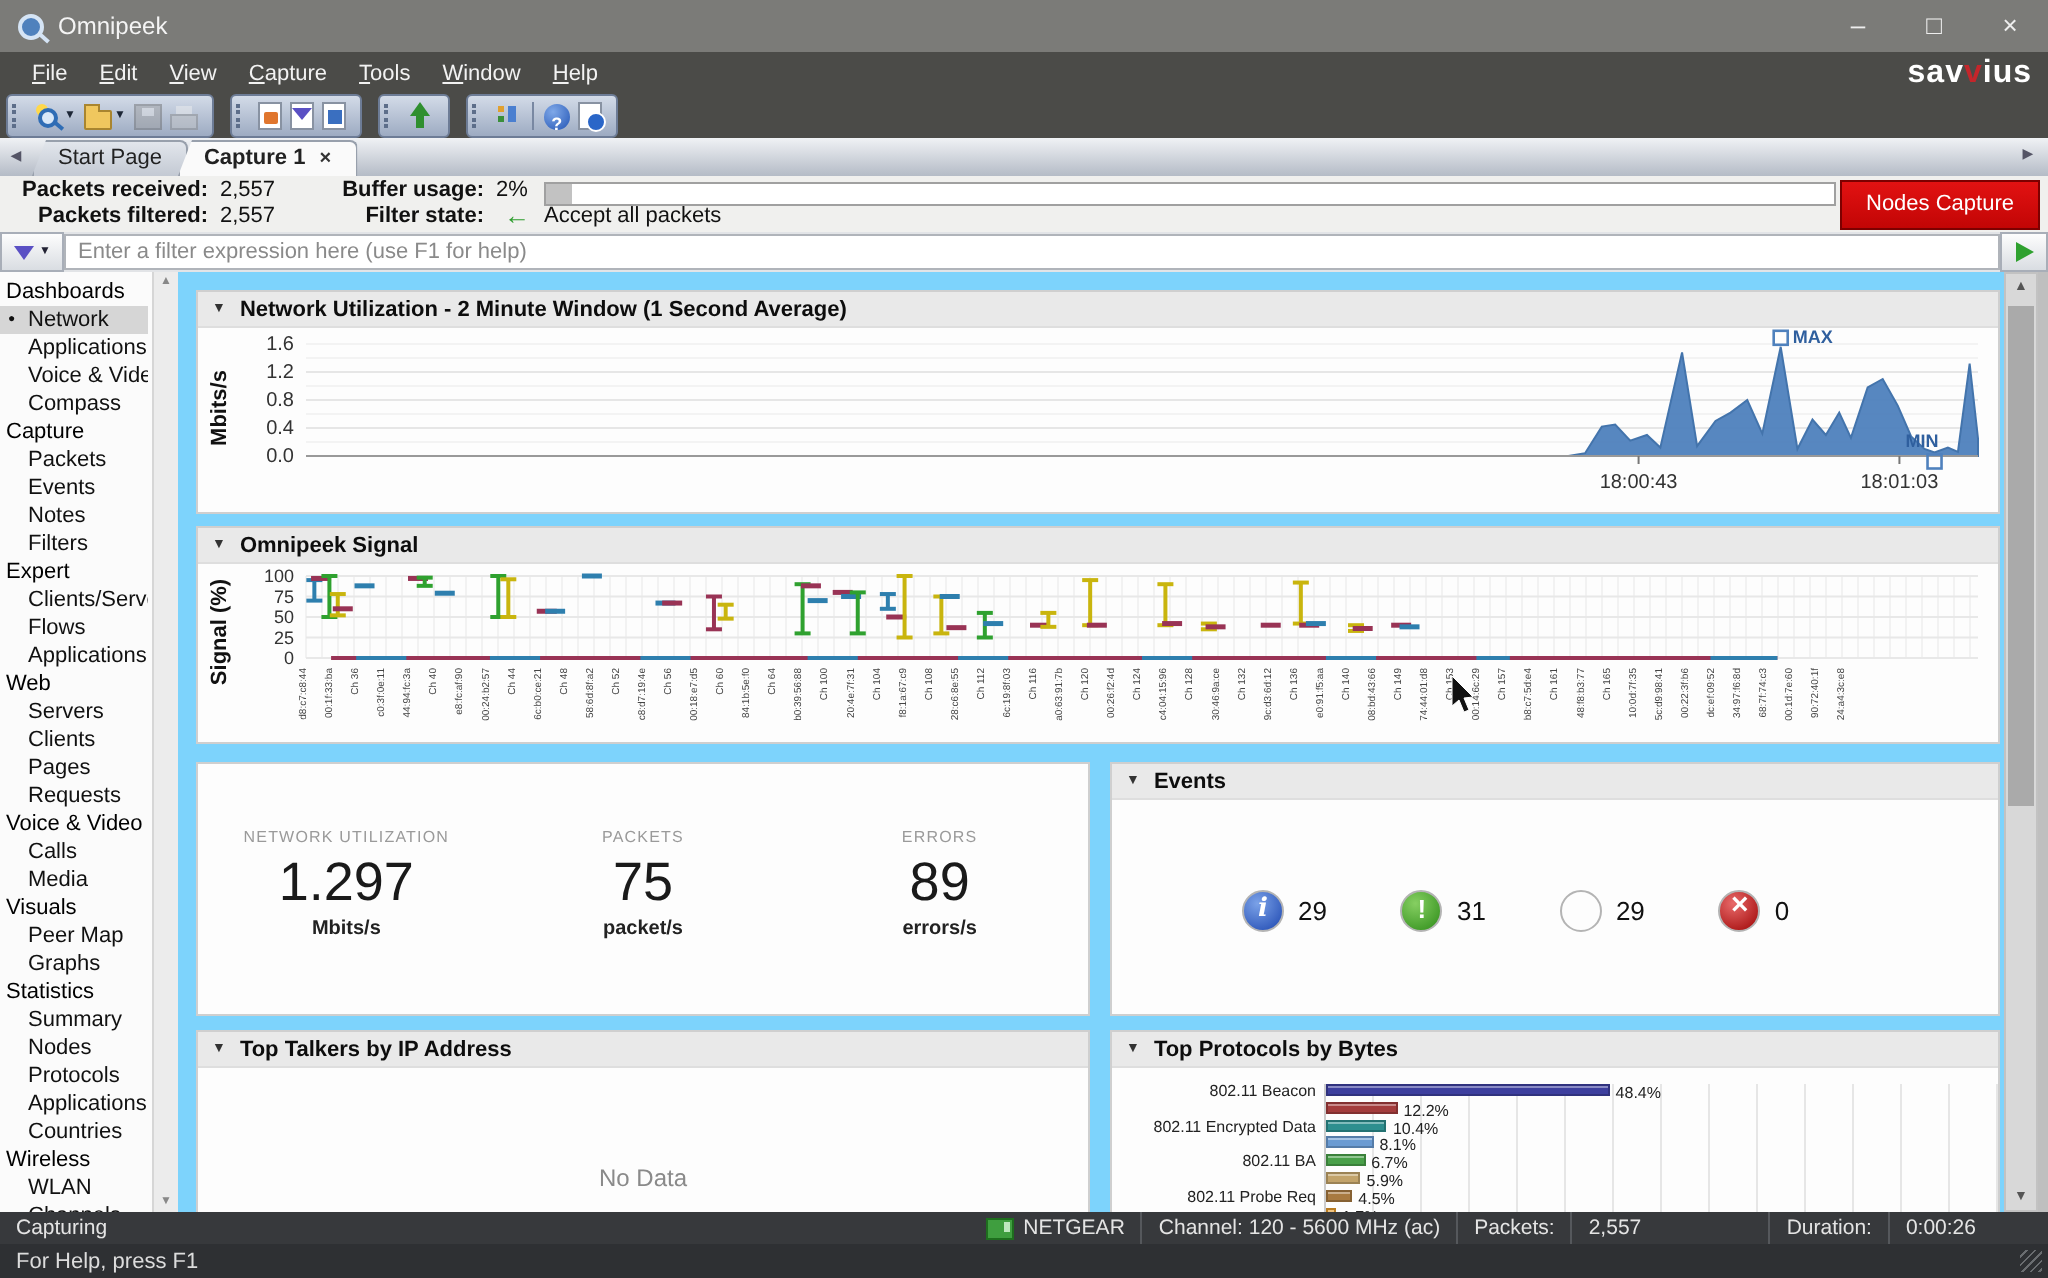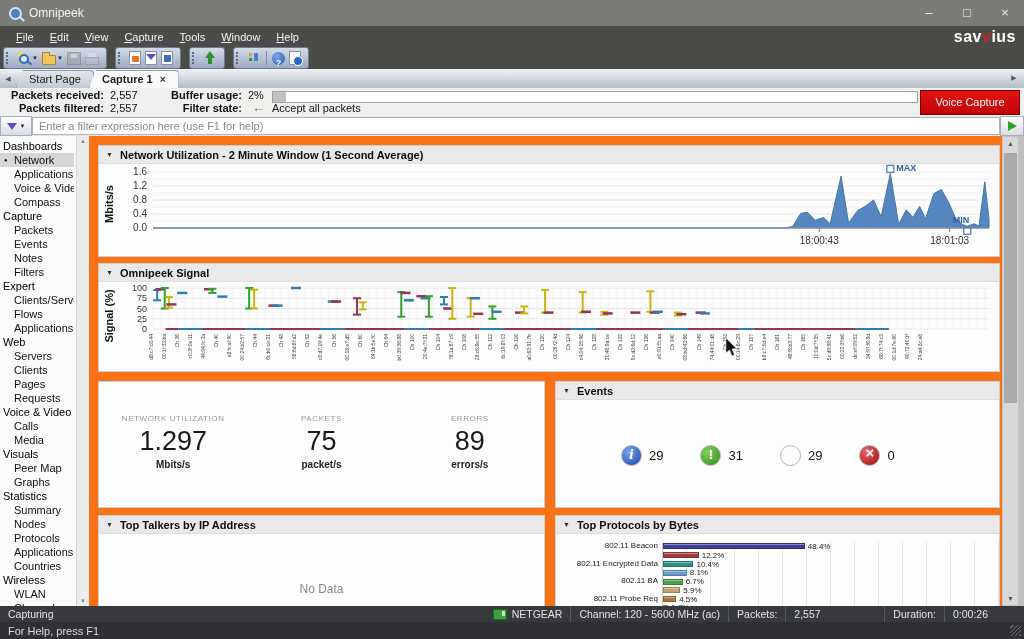--- a/index.html
+++ b/index.html
@@ -103,21 +103,21 @@
            border-right:1px solid #c6c6c6;font-size:11px;overflow:hidden;padding-top:3px;box-sizing:border-box}
   .sb-header{font-weight:normal;height:14px;line-height:14px;padding-left:3px;color:#000;white-space:nowrap}
   .sb-item{height:14px;line-height:14px;padding-left:14px;color:#111;position:relative;white-space:nowrap;
            overflow:hidden;width:74px;box-sizing:border-box}
   .sb-item.selected{background:#d6d6d6}
   .sb-item.selected::before{content:"●";position:absolute;left:4px;top:0;font-size:6px}
   .sb-scroll{position:absolute;right:0;top:0;bottom:0;width:12px;background:#ececec;border-left:1px solid #d6d6d6}
   .sb-scroll .arr{position:absolute;left:0;right:0;text-align:center;font-size:6px;color:#888}
   .sb-scroll .arr.up{top:2px}.sb-scroll .arr.dn{bottom:2px}
   
-  .main{position:absolute;top:136px;left:89px;right:22px;bottom:33px;background:#f97316;overflow:hidden}
+  .main{position:absolute;top:136px;left:89px;right:22px;bottom:33px;background:#7dd3fc;overflow:hidden}
   .vscroll{position:absolute;top:136px;right:5px;width:17px;bottom:33px;background:#d8d8d8;
            border:1px solid #c2c2c2;box-sizing:border-box}
   .vscroll .arr{position:absolute;left:0;right:0;text-align:center;font-size:7px;color:#555}
   .vscroll .arr.up{top:3px}.vscroll .arr.dn{bottom:3px}
   .vscroll .thumb{position:absolute;left:1px;right:1px;top:16px;height:250px;background:#aaa}
   .panel{position:absolute;background:#fdfdfd;border:1px solid #cfcfcf;box-sizing:border-box}
   .panel-header{height:17px;background:#e9e9e9;border-bottom:1px solid #dedede;display:flex;
                 align-items:center;font-size:11px;font-weight:bold;color:#0d0d0d;padding-left:7px;gap:7px}
   .panel-caret{font-size:7px;color:#333}
   
@@ -140,21 +140,21 @@
   .ev-error{background:radial-gradient(circle at 35% 30%,#e86a6a,#9e0404)}
   .ev-error::after{content:"×";font-size:15px;top:-2px}
   
   .nodata{margin-top:48px;text-align:center;color:#8a8a8a;font-weight:normal;font-size:12px}
   
   .proto{display:flex;padding-top:8px;font-size:8px}
   .proto-labels{width:106px}
   .proto-label{height:8.8px;line-height:8.8px;text-align:right;padding-right:4px;color:#222;white-space:nowrap}
   .proto-plot{position:relative;flex:1;border-left:1px solid #ccc;
      background:repeating-linear-gradient(90deg,transparent 0 23px,#e6e6e6 23px 24px)}
-  .proto-row{height:8.8px;display:flex;align-items:center}
+  .proto-row{height:8.8px;display:flex;align-items:flex-start}
   .proto-bar{height:6px;box-shadow:inset 0 1px 0 rgba(255,255,255,.4);border:1px solid rgba(0,0,0,.2);
      box-sizing:border-box}
   .proto-val{margin-left:3px;color:#222}
   
   .capturebar{position:absolute;left:0;right:0;top:606px;height:16px;background:#37393c;color:#e4e4e4;
               font-size:10.5px;display:flex;align-items:center}
   .capturebar .left{margin-left:8px}
   .cap-right{margin-left:auto;display:flex;align-items:center;margin-right:28px;height:16px}
   .seg{padding:0 8px;border-left:1px solid #55585c;height:16px;line-height:16px;display:flex;align-items:center}
   .seg.first{border-left:none}
@@ -266,21 +266,21 @@
     <span class="lbl" style="left:150px;top:1px;width:92px">Buffer usage:</span>
     <span class="val" style="left:248px;top:1px">2%</span>
     <div class="bufbar">
         <div class="fill" id="buf-fill" style="width: 12.88px;"></div>
       </div>
     <span class="lbl" style="left:8px;top:14px;width:96px">Packets filtered:</span>
     <span class="val" style="left:110px;top:14px">2,557</span>
     <span class="lbl" style="left:150px;top:14px;width:92px">Filter state:</span>
     <span class="fs-arrow">←</span>
     <span class="val" style="left:272px;top:14px">Accept all packets</span>
-    <div class="stop-btn">Voice Capture</div>
+    <div class="stop-btn">Nodes Capture</div>
   </div>
 
   <div class="filterbar">
     <div class="filter-btn">
       <span class="funnel"></span>
       <span class="filter-caret">▼</span>
     </div>
     <input class="filter-input" placeholder="Enter a filter expression here (use F1 for help)" style="">
     <div class="filter-go">
       <span class="go-tri"></span>

